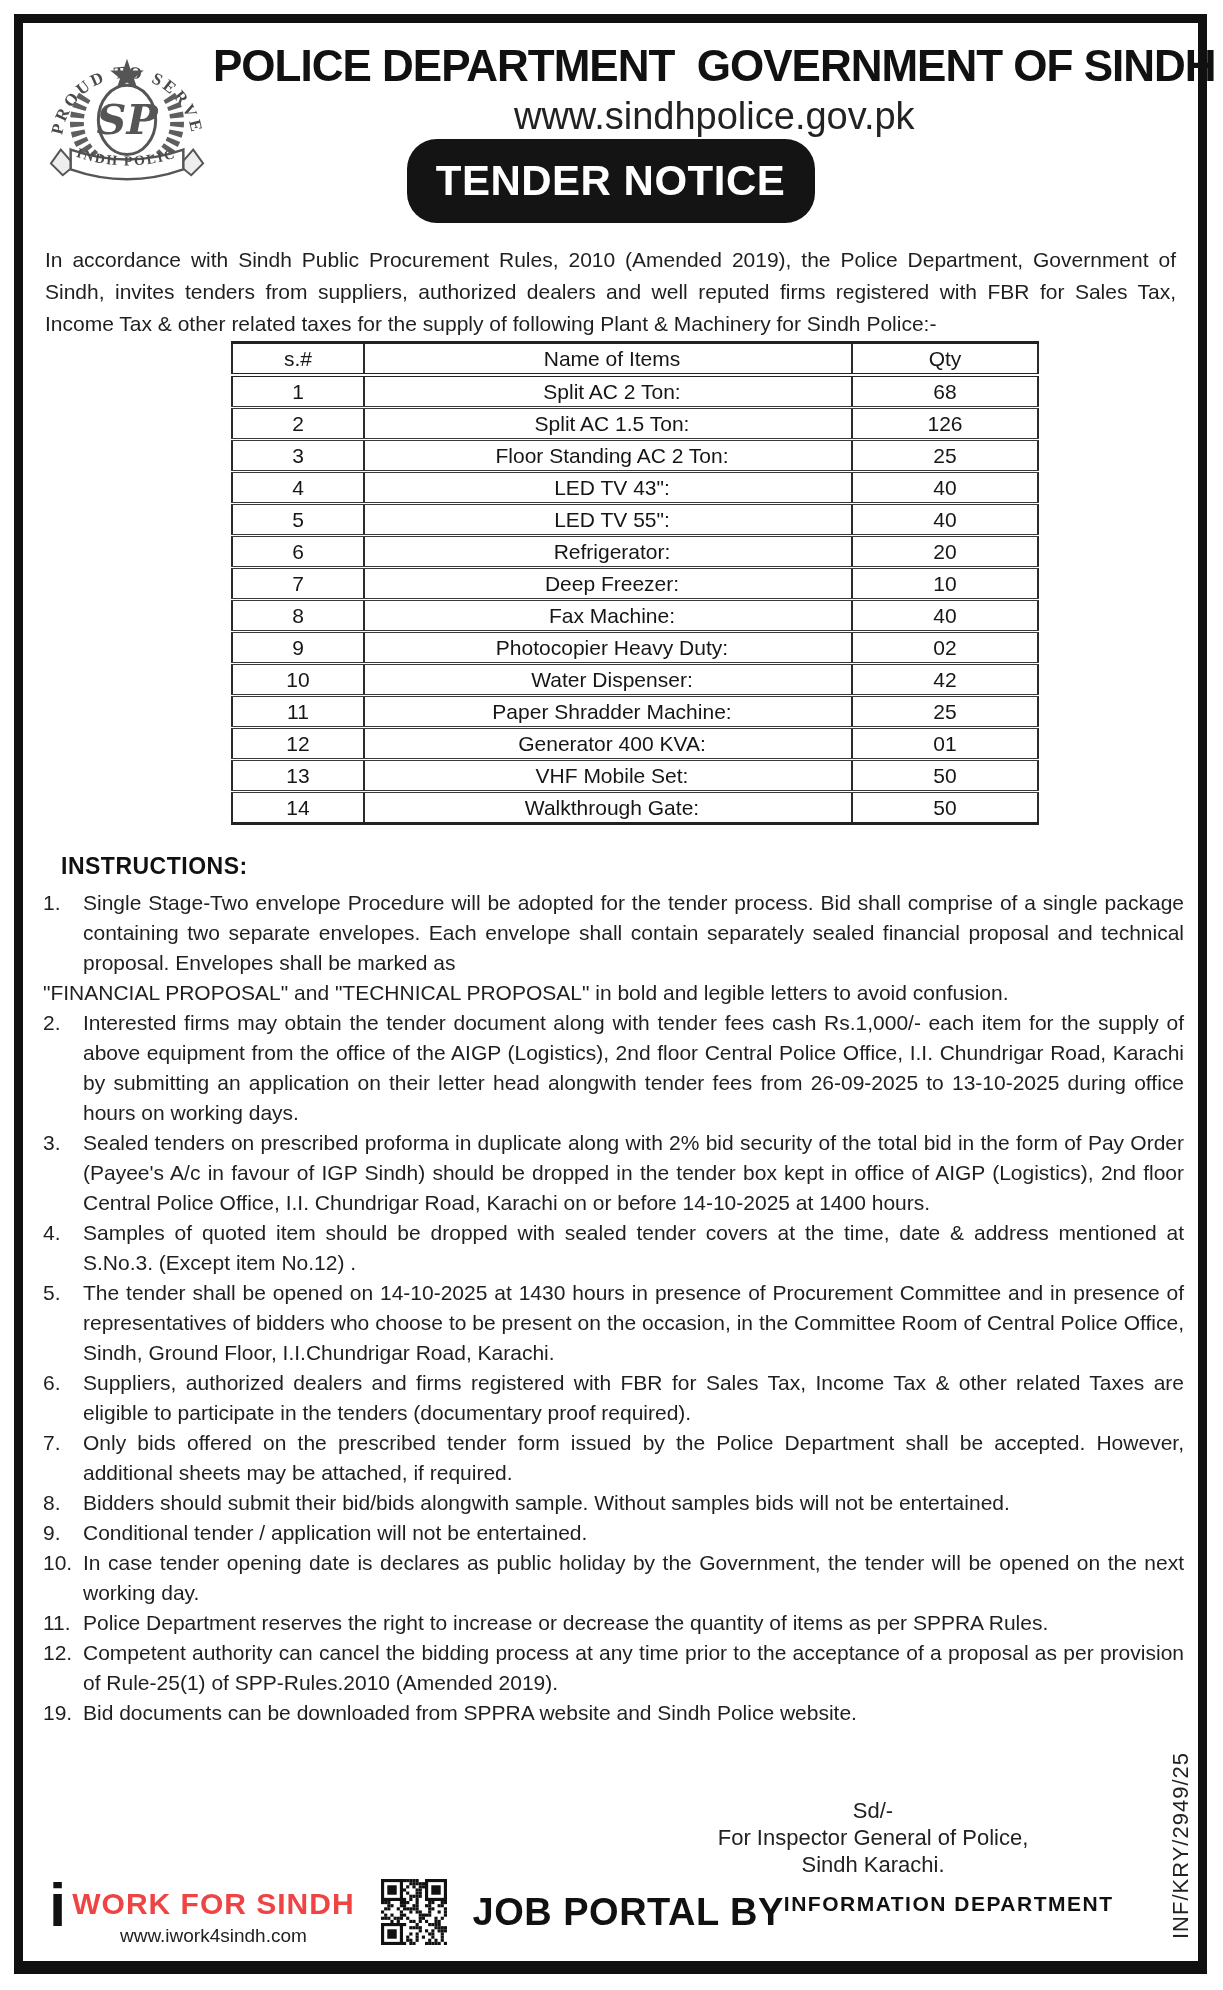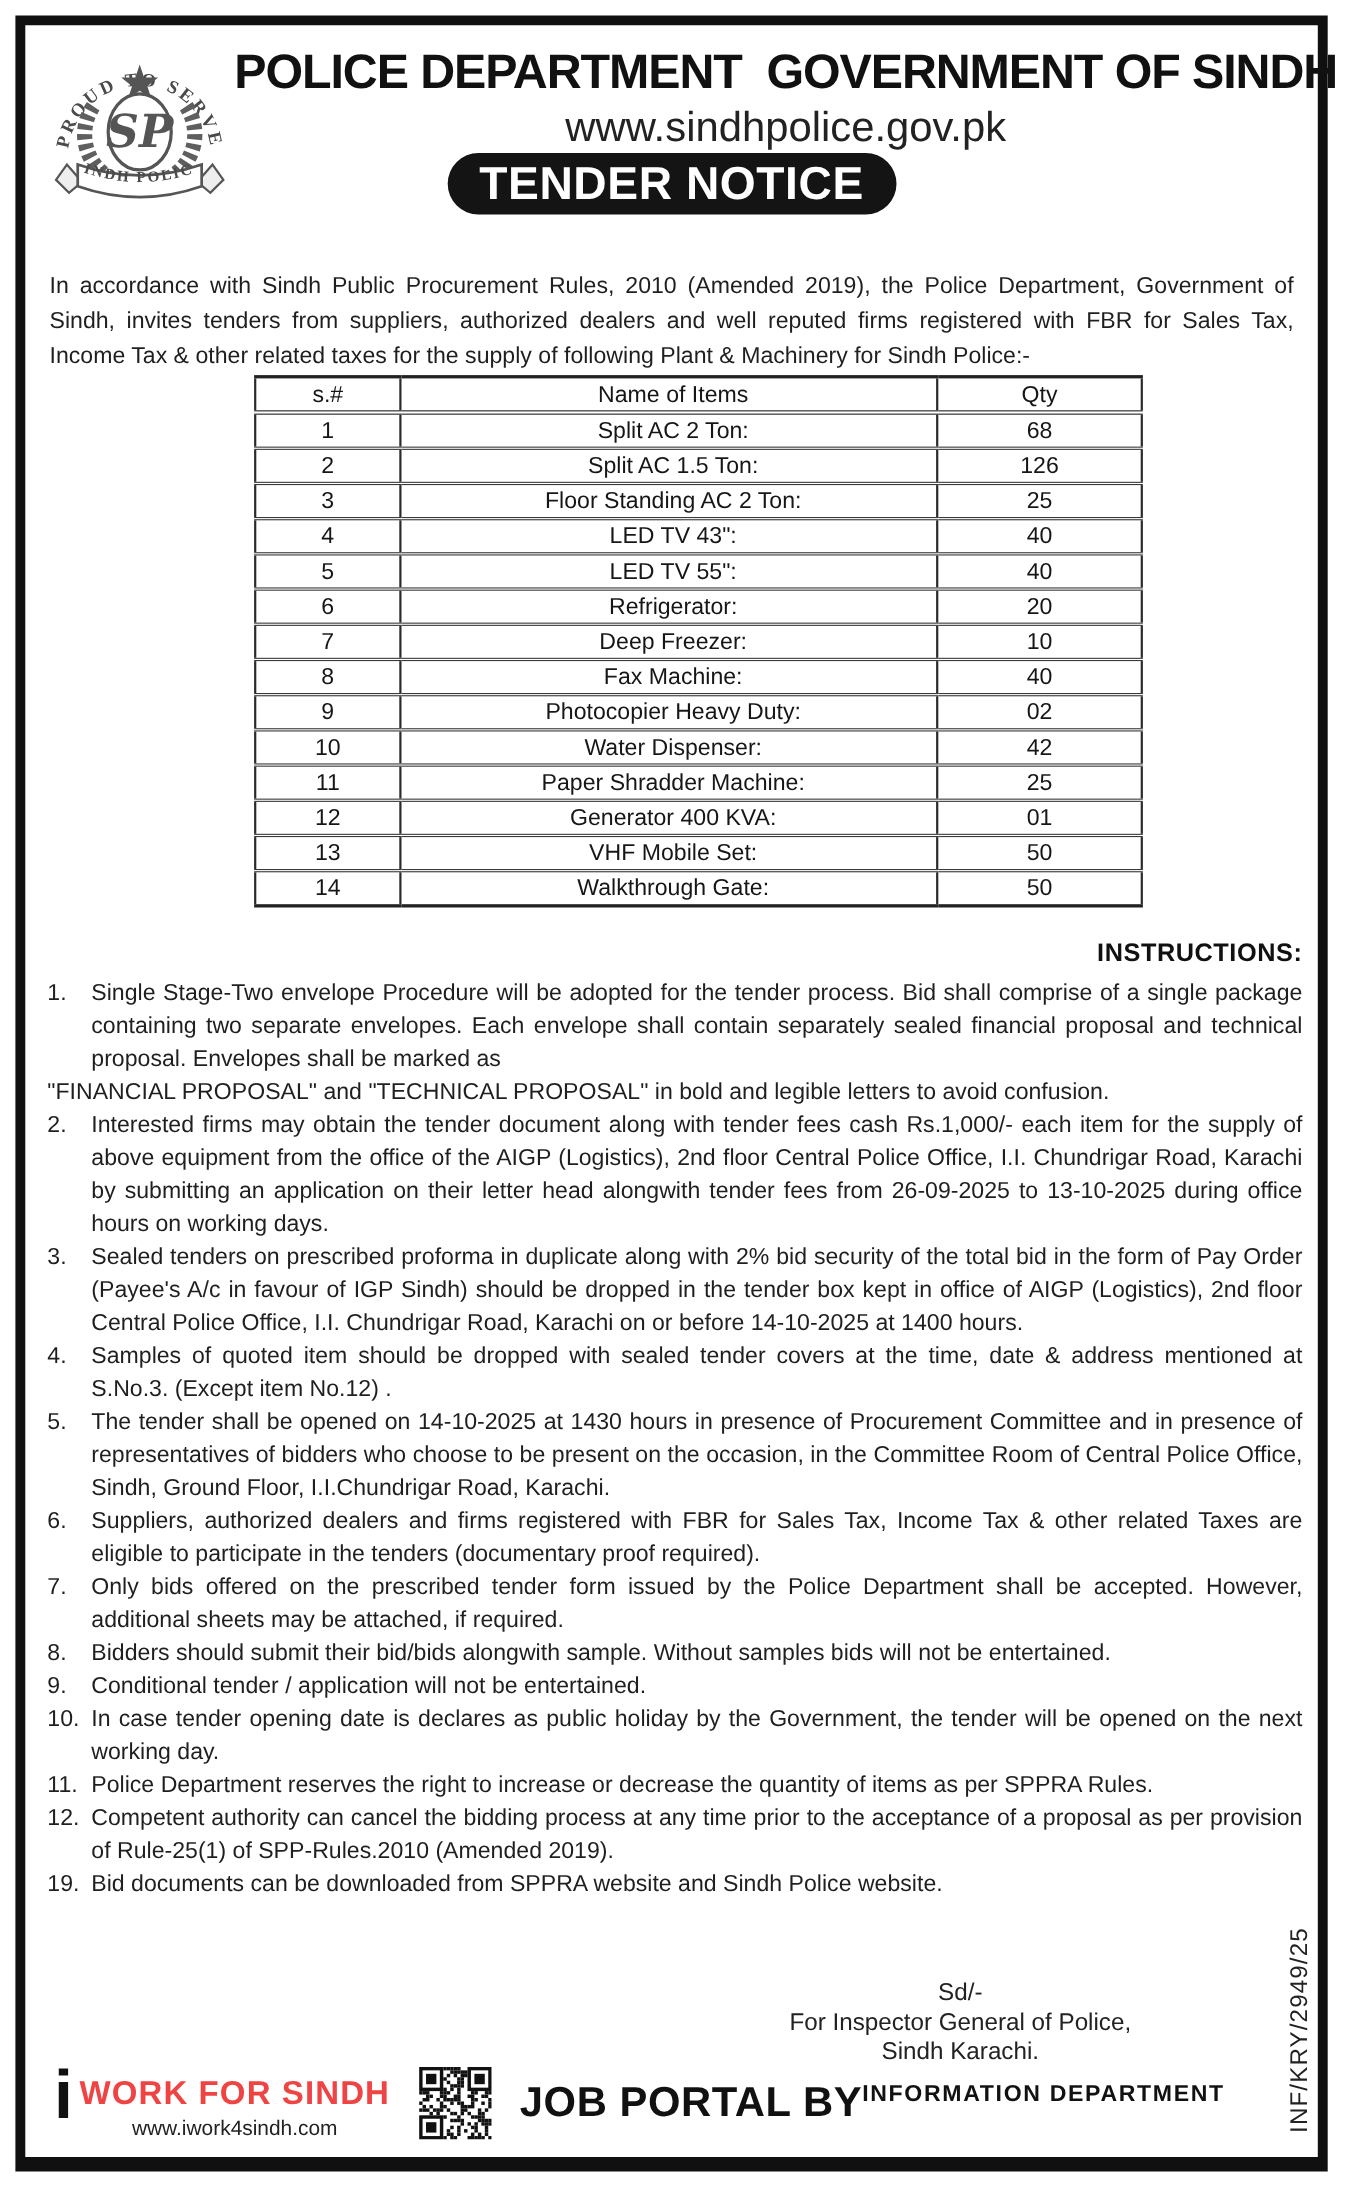--- a/index.html
+++ b/index.html
@@ -23,21 +23,21 @@
   .emblem { width: 172px; height: 168px; flex: 0 0 auto; }
   .title-block { flex: 1 1 auto; text-align: center; padding-top: 10px; }
   .main-title {
     margin: 0; font-size: 44px; font-weight: 700; letter-spacing: -1px;
     white-space: pre; color: #111;
   }
   .website { font-size: 38px; color: #222; margin-top: 4px; }
 
   .badge {
     position: absolute; top: 116px; left: 50%; transform: translateX(-50%);
-    min-width: 408px; height: 56px; padding: 0 28px;
+    min-width: 408px; height: 84px; padding: 0 28px;
     background: #141414; border-radius: 30px;
     display: flex; align-items: center; justify-content: center;
     color: #ffffff; font-size: 42px; font-weight: 700; letter-spacing: 0.5px;
     box-sizing: border-box;
   }
 
   
   .intro {
     position: absolute; top: 200px; left: 22px; right: 22px;
     font-size: 21px; line-height: 32px; text-align: justify; color: #1f1f1f;
@@ -55,21 +55,21 @@
     height: 29px; padding: 0 6px; font-weight: 400;
   }
   .items-table tr:first-child th { border-top: 3px solid #222; border-bottom: 4px double #222; }
   .items-table tr:last-child td { border-bottom: 3px solid #222; }
   .c-sno { width: 118px; text-align: center; }
   .c-name { text-align: center; padding-left: 14px !important; }
   .c-qty { width: 172px; text-align: center; }
 
   
   .instructions { position: absolute; top: 830px; left: 20px; right: 14px; }
-  .ins-heading { font-size: 23px; font-weight: 700; letter-spacing: 0.5px; color: #111; margin: 0 0 8px 2px; text-align: right; }
+  .ins-heading { font-size: 23px; font-weight: 700; letter-spacing: 0.5px; color: #111; margin: 0 0 8px 18px; }
   .ins-list { display: grid; grid-template-columns: 40px 1fr; column-gap: 0; }
   .ins-num { font-size: 21px; line-height: 30px; color: #1f1f1f; }
   .ins-text { font-size: 21px; line-height: 30px; text-align: justify; color: #1f1f1f; }
   .ins-full { grid-column: 1 / -1; font-size: 21px; line-height: 30px; text-align: left; color: #1f1f1f; }
 
   
   .signature {
     position: absolute; top: 1774px; left: 540px; width: 620px;
     text-align: center; font-size: 22px; line-height: 27px; color: #222;
   }

